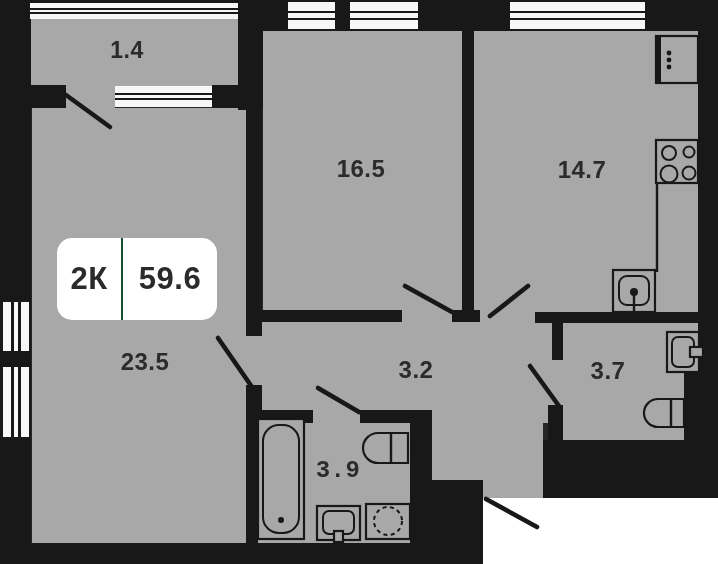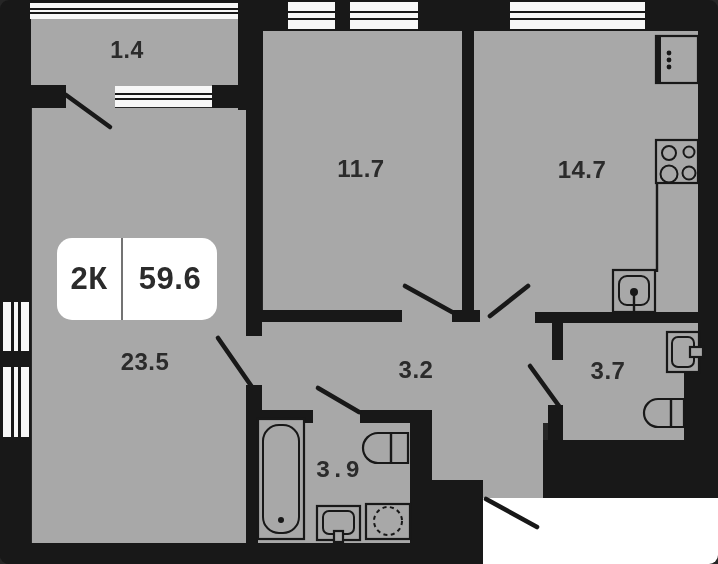--- a/index.html
+++ b/index.html
@@ -1,20 +1,19 @@
 <!DOCTYPE html>
 <html style="--c-floor: #a8a8a8; --c-wall: #181818; --c-bg: #262626; --c-outside: #ffffff; --c-window: #f7f7f7; --c-badge-bg: #ffffff; --c-label: #2b2b2b;"><head>
 <meta charset="utf-8">
 <style>
   html,body{margin:0;padding:0;background:var(--c-bg,#262626);}
   .plan{
     position:relative;width:718px;height:564px;overflow:hidden;
     background:var(--c-bg,#262626);
     font-family:"Liberation Sans","DejaVu Sans",sans-serif;
-    border-radius:9px;
   }
   .plan *{position:absolute;box-sizing:border-box;}
   .outside{background:var(--c-outside,#ffffff);}
   .room{background:var(--c-floor,#a8a8a8);}
   .wall{background:var(--c-wall,#181818);}
   .win-h{background:linear-gradient(to bottom,
       var(--c-window,#f7f7f7) 0 32%,var(--c-wall,#181818) 32% 41%,
       var(--c-window,#f7f7f7) 41% 59%,var(--c-wall,#181818) 59% 68%,
       var(--c-window,#f7f7f7) 68% 100%);}
   .win-v{background:linear-gradient(to right,
@@ -35,21 +34,21 @@
   .badge{
     left:57px;top:238px;width:160px;height:82px;
     background:var(--c-badge-bg,#ffffff);border-radius:15px;
     display:flex;align-items:stretch;
   }
   .badge-cell{
     position:relative;display:flex;align-items:center;justify-content:center;
     color:var(--c-label,#2b2b2b);font-weight:800;font-size:31px;letter-spacing:.5px;
   }
   .badge-cell.left{width:64px;}
-  .badge-cell.right{flex:1;border-left:2px solid #737373;}
+  .badge-cell.right{flex:1;border-left:2px solid #14532d;}
 </style>
 </head>
 <body>
 
 <div class="plan">
 
   <div class="outside" style="left:460px;top:498px;width:258px;height:66px;"></div>
 
   <div class="room" style="left:30px;top:19px;width:208px;height:67px;"></div>
   <div class="room" style="left:32px;top:108px;width:214px;height:435px;"></div>
@@ -151,21 +150,21 @@
     <line class="door" x1="66" y1="95" x2="110" y2="127"></line>
     <line class="door" x1="218" y1="338" x2="252" y2="387"></line>
     <line class="door" x1="405" y1="286" x2="452" y2="312"></line>
     <line class="door" x1="490" y1="316" x2="528" y2="286"></line>
     <line class="door" x1="318" y1="388" x2="359" y2="412"></line>
     <line class="door" x1="530" y1="366" x2="559" y2="406"></line>
     <line class="door" x1="486" y1="499" x2="537" y2="527"></line>
   </svg>
 
   <div class="rlabel" style="left:127px;top:50px;font-size:23px;">1.4</div>
-  <div class="rlabel" style="left:361px;top:169px;">11.7</div>
+  <div class="rlabel" style="left:361px;top:169px;">16.5</div>
   <div class="rlabel" style="left:582px;top:170px;">14.7</div>
   <div class="rlabel" style="left:145px;top:362px;">23.5</div>
   <div class="rlabel" style="left:416px;top:370px;">3.2</div>
   <div class="rlabel" style="left:608px;top:371px;">3.7</div>
   <div class="rlabel" style="left:338px;top:470px;font-family:Liberation Mono, monospace;">3.9</div>
 
   <div class="badge">
     <div class="badge-cell left">2К</div>
     <div class="badge-cell right">59.6</div>
   </div>

